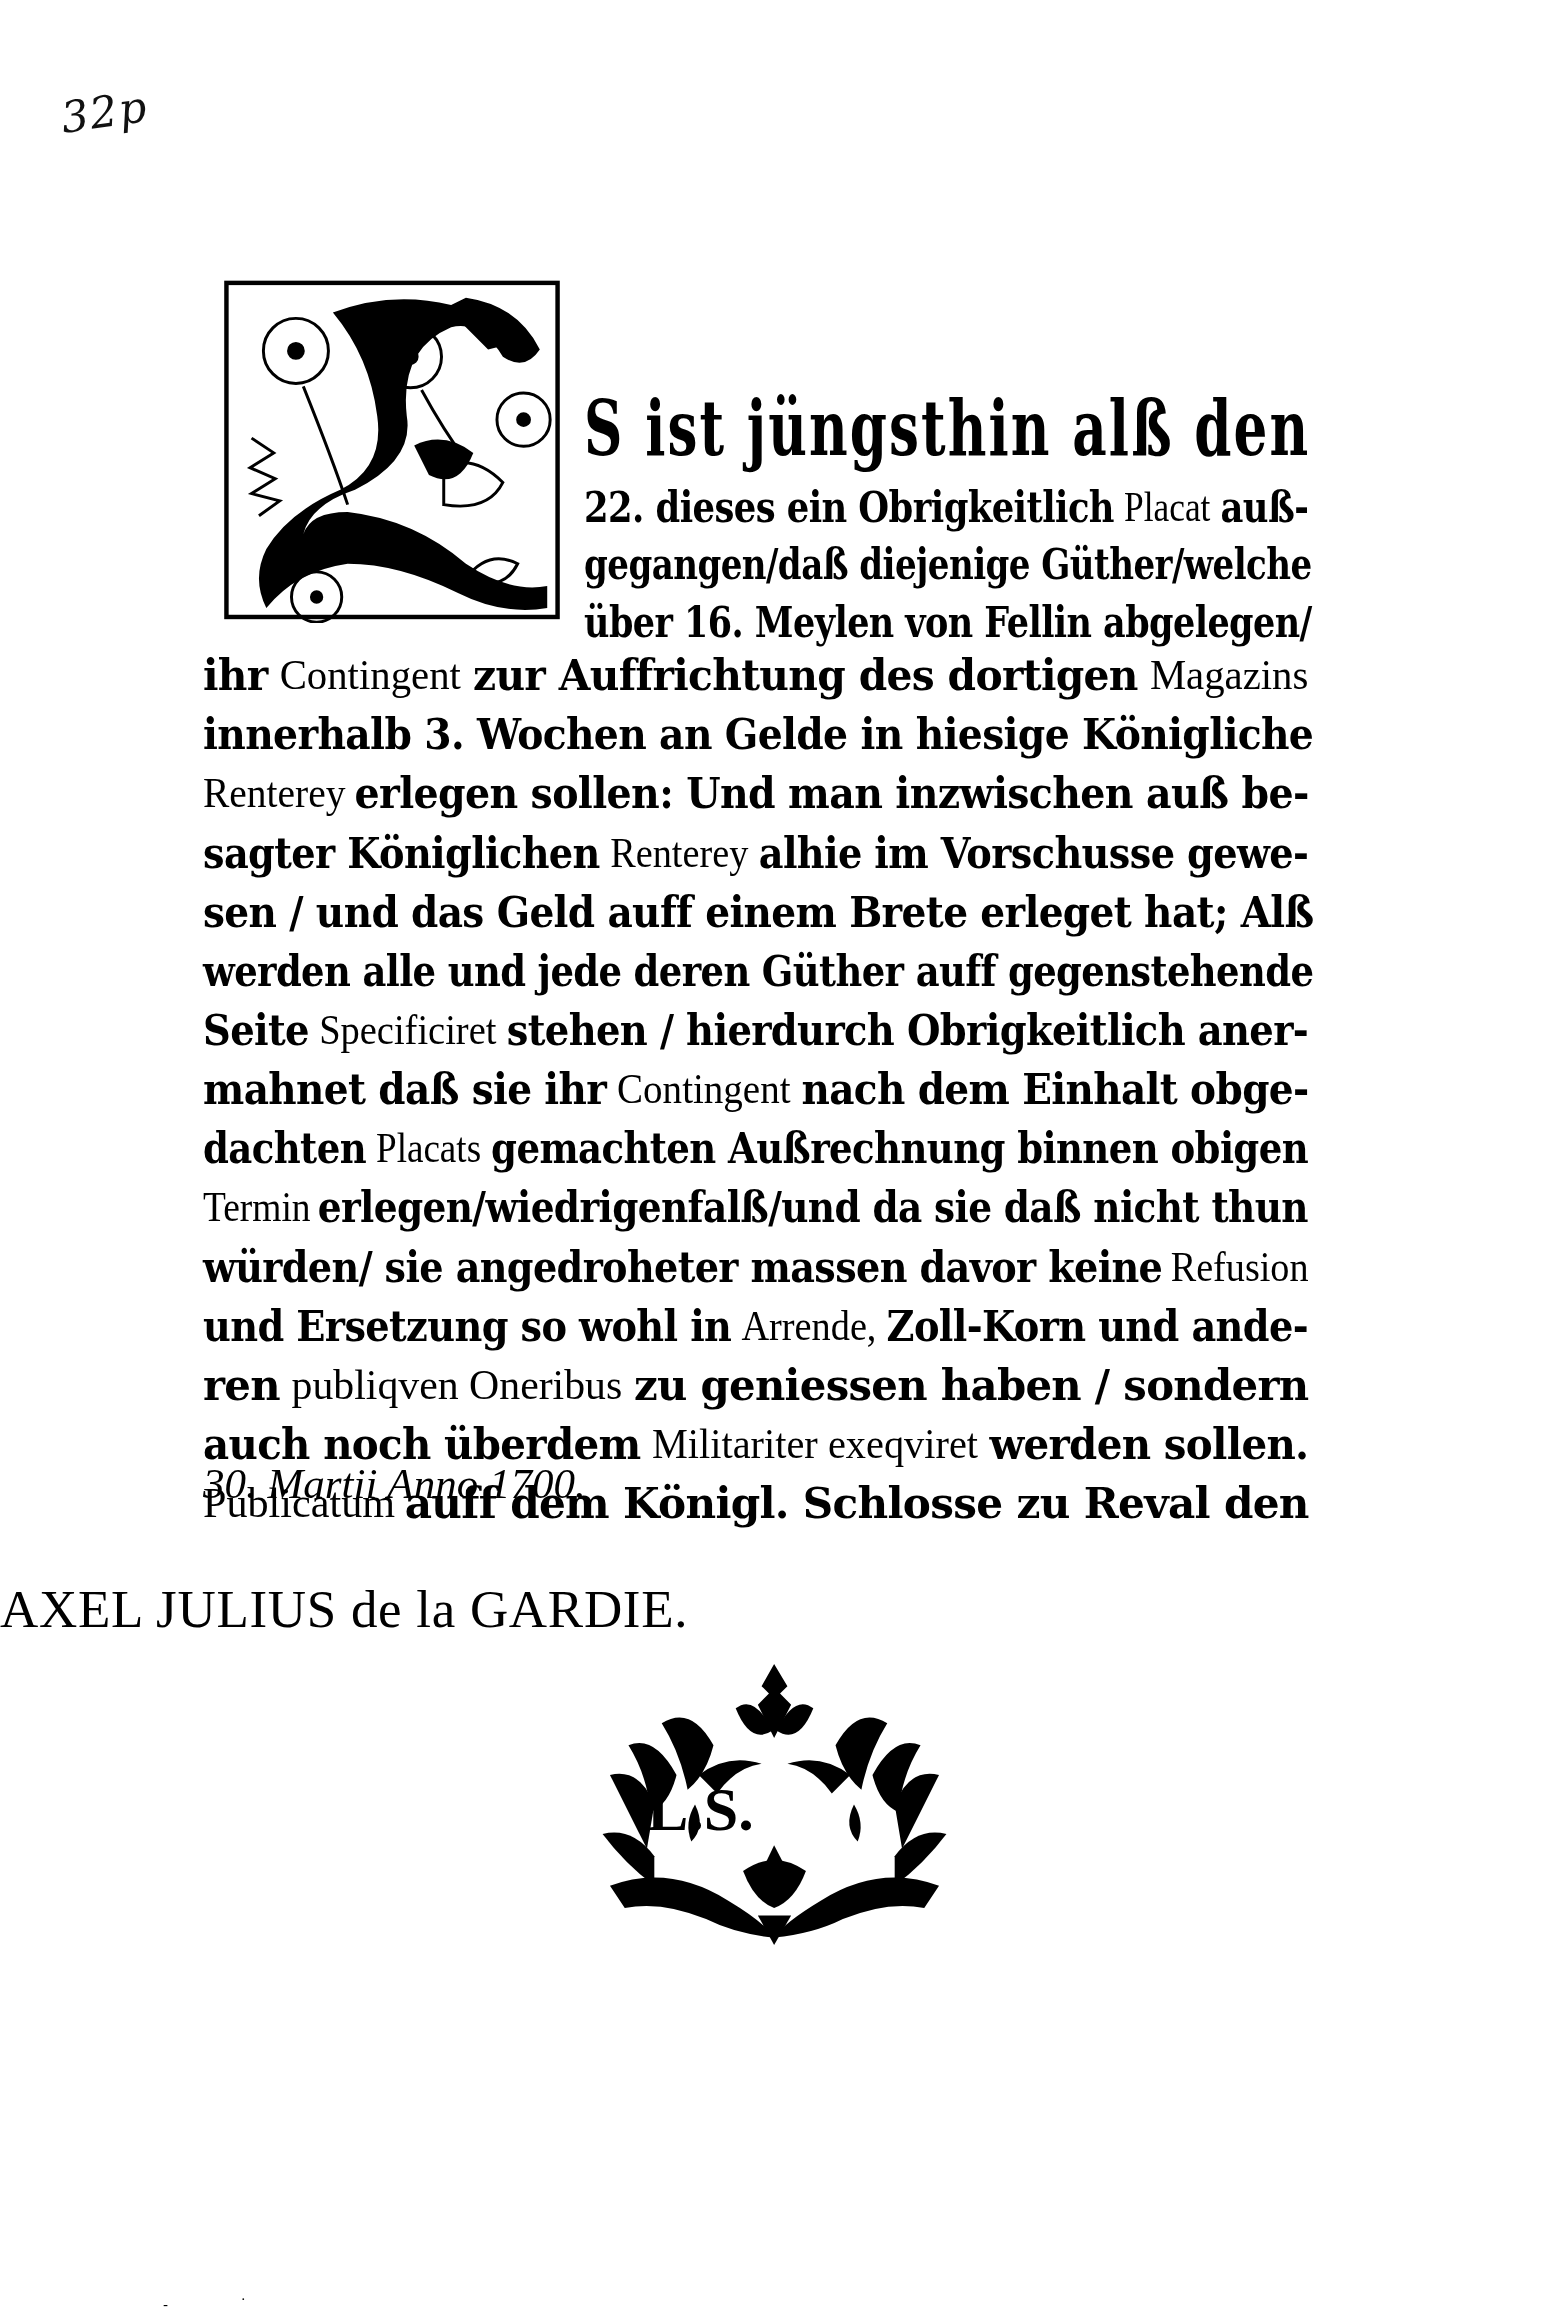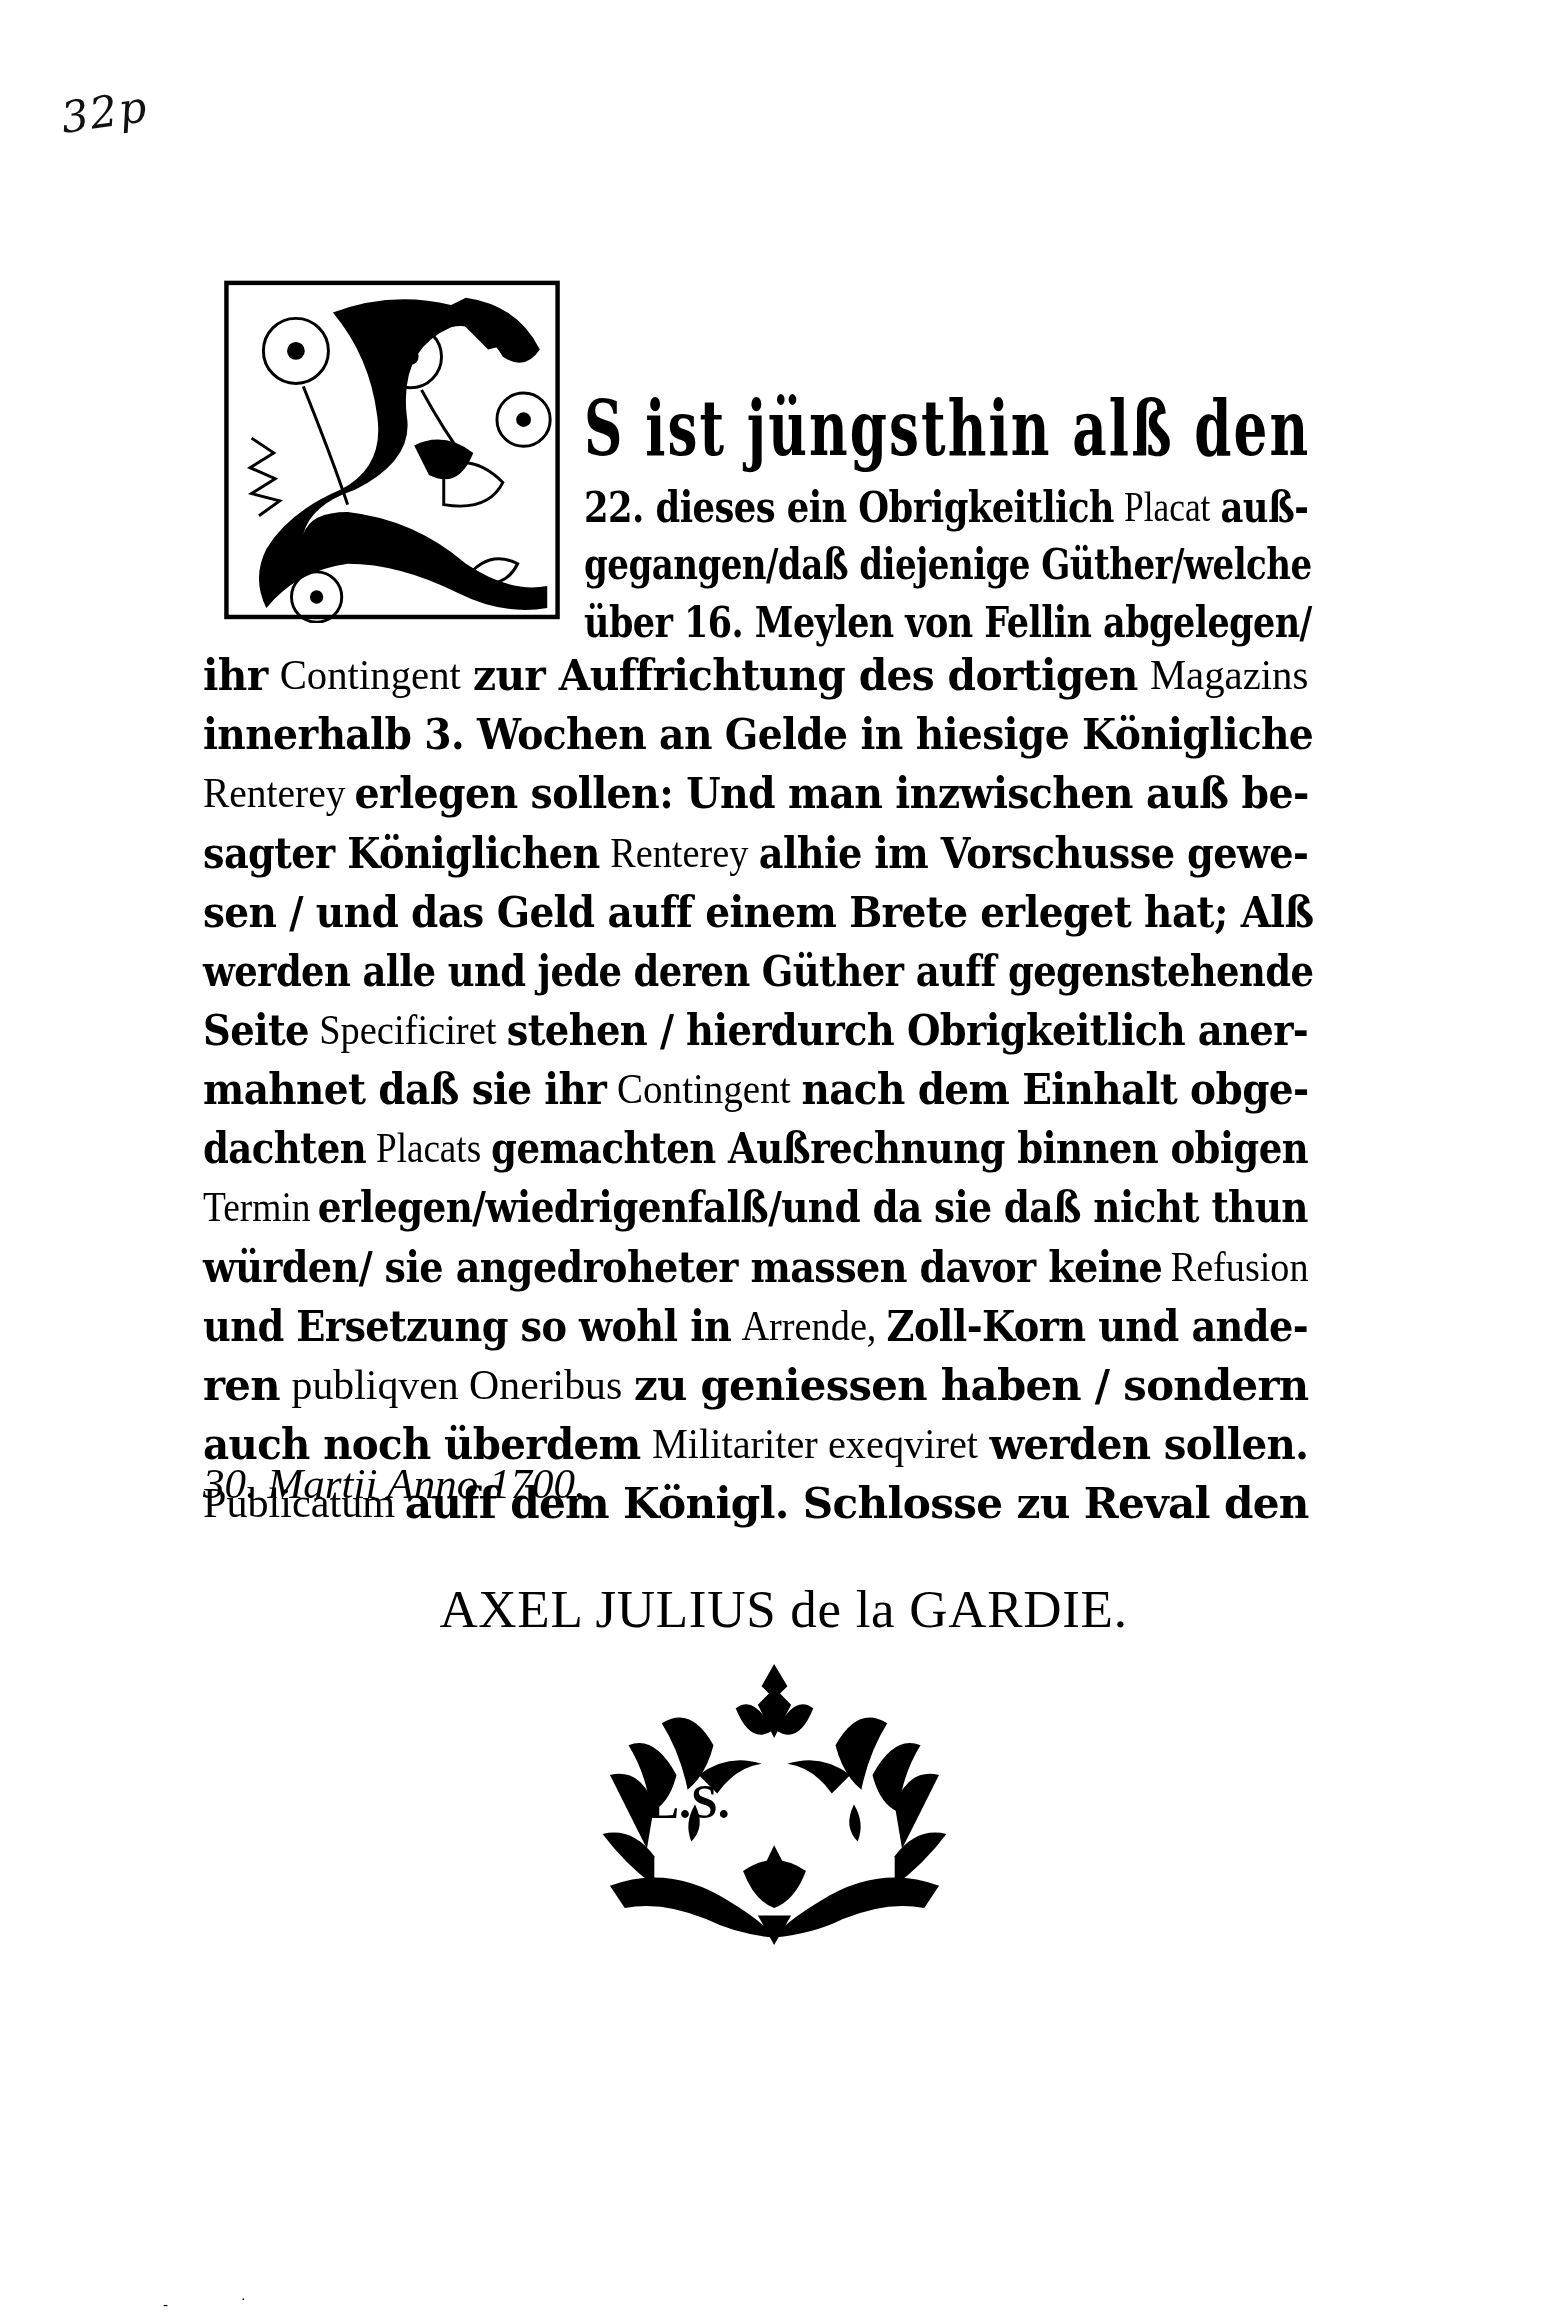--- a/index.html
+++ b/index.html
@@ -56,40 +56,40 @@
     .j {
       display: flex;
       justify-content: space-between;
     }
     .j span { display: inline-block; }
     .signature {
       position: absolute;
       left: 0;
       width: 1567px;
       top: 1579px;
-      text-align: center;
+      text-align: left;
       font-family: "Liberation Serif", serif;
       font-size: 53px;
       letter-spacing: 0.7px;
     }
     .seal {
       position: absolute;
       left: 558px;
       top: 1664px;
       width: 433px;
       height: 281px;
     }
     .seal-label {
       position: absolute;
       left: 647px;
       top: 1774px;
       width: 81px;
       text-align: center;
       font-family: "Liberation Serif", serif;
-      font-size: 48px;
+      font-size: 62px;
       font-weight: bold;
     }
     .specks {
       position: absolute;
       left: 163px;
       top: 2296px;
       font-size: 15px;
       color: #000;
     }
   </style>

